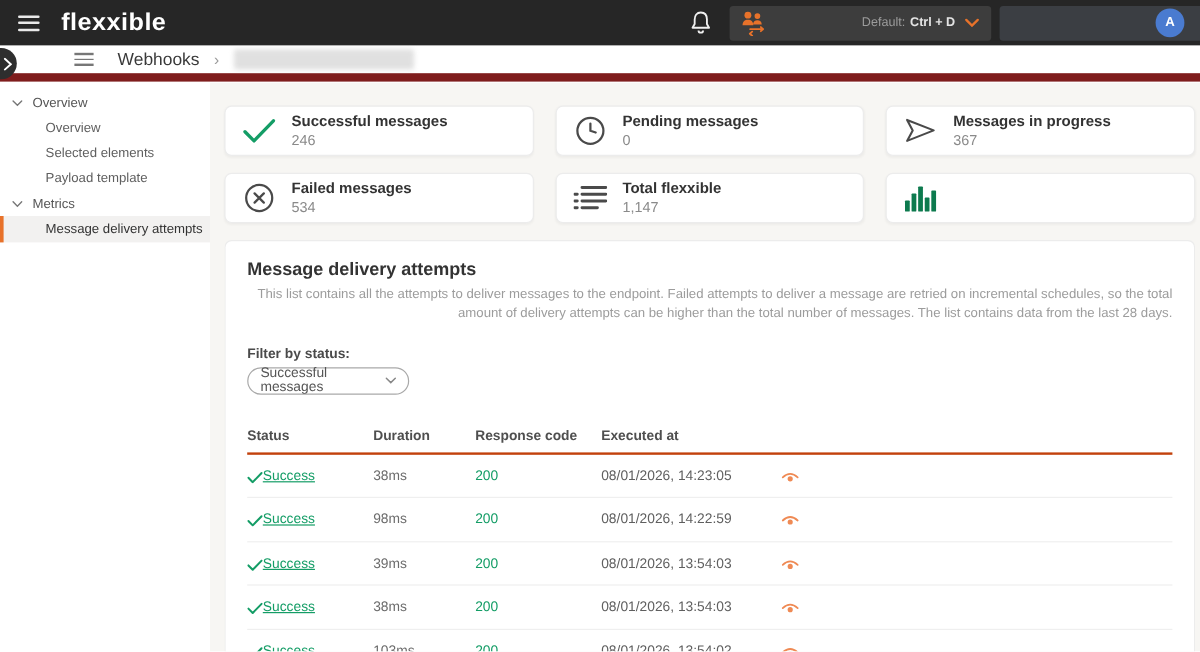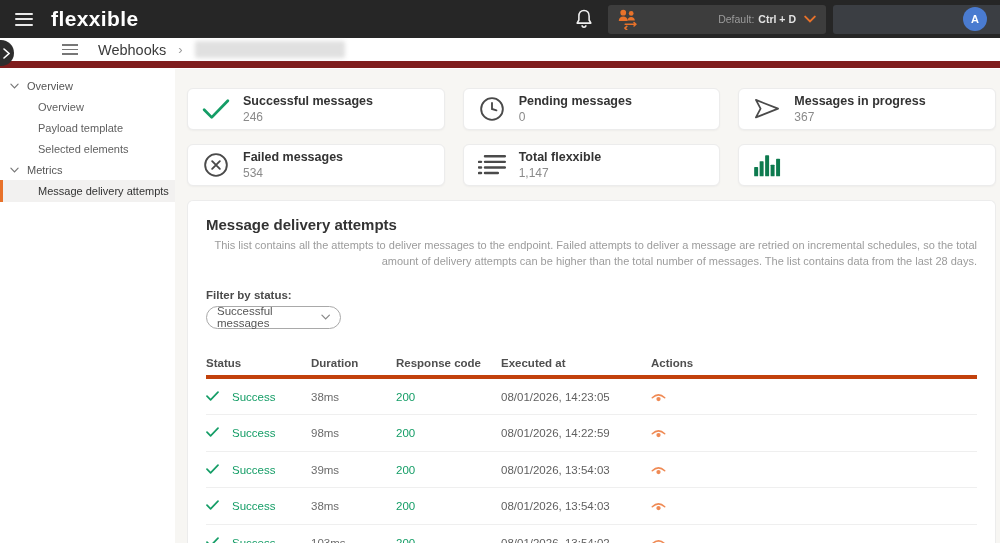--- a/index.html
+++ b/index.html
@@ -68,23 +68,23 @@
   .panel-desc{font-size:11px; color:#9c9c9c; line-height:1.45; margin-top:5px;text-align:right;}
   .filter-label{font-size:11.5px; font-weight:700; color:#4a4a4a; margin-top:19px;}
   .dropdown{margin-top:5px; width:135px; height:23px; border:1px solid #a9a9a9; border-radius:12px;
             display:flex; align-items:center; justify-content:space-between; padding:0 10px;
             font-size:11.5px; color:#555; cursor:pointer; background:#fff;}
   .dropdown svg{width:10px; height:6px; color:#888;}
 
   
   .table{margin-top:23px;}
   .t-head,.t-row{display:grid; grid-template-columns:105px 85px 105px 150px 1fr; align-items:center;}
-  .t-head{height:27px; border-bottom:4px solid #c2410c; font-size:11.5px; font-weight:600; color:#4f4f4f;}
+  .t-head{height:27px; border-bottom:2px solid #c2410c; font-size:11.5px; font-weight:600; color:#4f4f4f;}
   .t-row{height:36.5px; border-bottom:1px solid #efefef; font-size:11.5px;}
-  .cell-status{display:flex; align-items:flex-start; gap:13px; color:var(--success-green);}
+  .cell-status{display:flex; align-items:flex-end; color:var(--success-green);text-decoration:underline;}
   .cell-status svg{width:13px; height:10px;}
   .cell-duration{color:#6b6b6b;}
   .cell-code{color:var(--success-green);}
   .cell-date{color:#5f5f5f;}
   .eye-btn{background:none; border:none; color:#ef8a54; cursor:pointer; width:18px; height:14px; padding:0; display:flex; align-items:center;}
   .eye-btn svg{width:15px; height:12px;}
 </style>
 </head>
 <body>
 
@@ -142,24 +142,24 @@
   <div class="sb-group">
     <svg viewBox="0 0 10 6" fill="none" stroke="currentColor" stroke-width="1.3" stroke-linecap="round">
         <path d="M1 1 L5 5 L9 1"></path>
       </svg>
     <span>Overview</span>
   </div>
   <div class="sb-item">
       <span>Overview</span>
     </div>
   <div class="sb-item">
+      <span>Selected elements</span>
+    </div>
+  <div class="sb-item">
       <span>Payload template</span>
-    </div>
-  <div class="sb-item">
-      <span>Selected elements</span>
     </div>
   <div class="sb-group">
     <svg viewBox="0 0 10 6" fill="none" stroke="currentColor" stroke-width="1.3" stroke-linecap="round">
         <path d="M1 1 L5 5 L9 1"></path>
       </svg>
     <span>Metrics</span>
   </div>
   <div class="sb-item selected">
       <span>Message delivery attempts</span>
     </div>
@@ -250,21 +250,20 @@
           <path d="M1 1 L5 5 L9 1"></path>
         </svg>
     </div>
 
     <div class="table">
       <div class="t-head">
         <div>Status</div>
         <div>Duration</div>
         <div>Response code</div>
         <div>Executed at</div>
-        <div>Actions</div>
       </div>
       <div>
   <div class="t-row">
     <div class="cell-status">
       <svg viewBox="0 0 13 10" fill="none" stroke="currentColor" stroke-width="1.7" stroke-linecap="round" stroke-linejoin="round">
                 <path d="M1 5.2 L4.6 8.8 L12 1.2"></path>
               </svg>
       <span>Success</span>
     </div>
     <div class="cell-duration">38ms</div>

